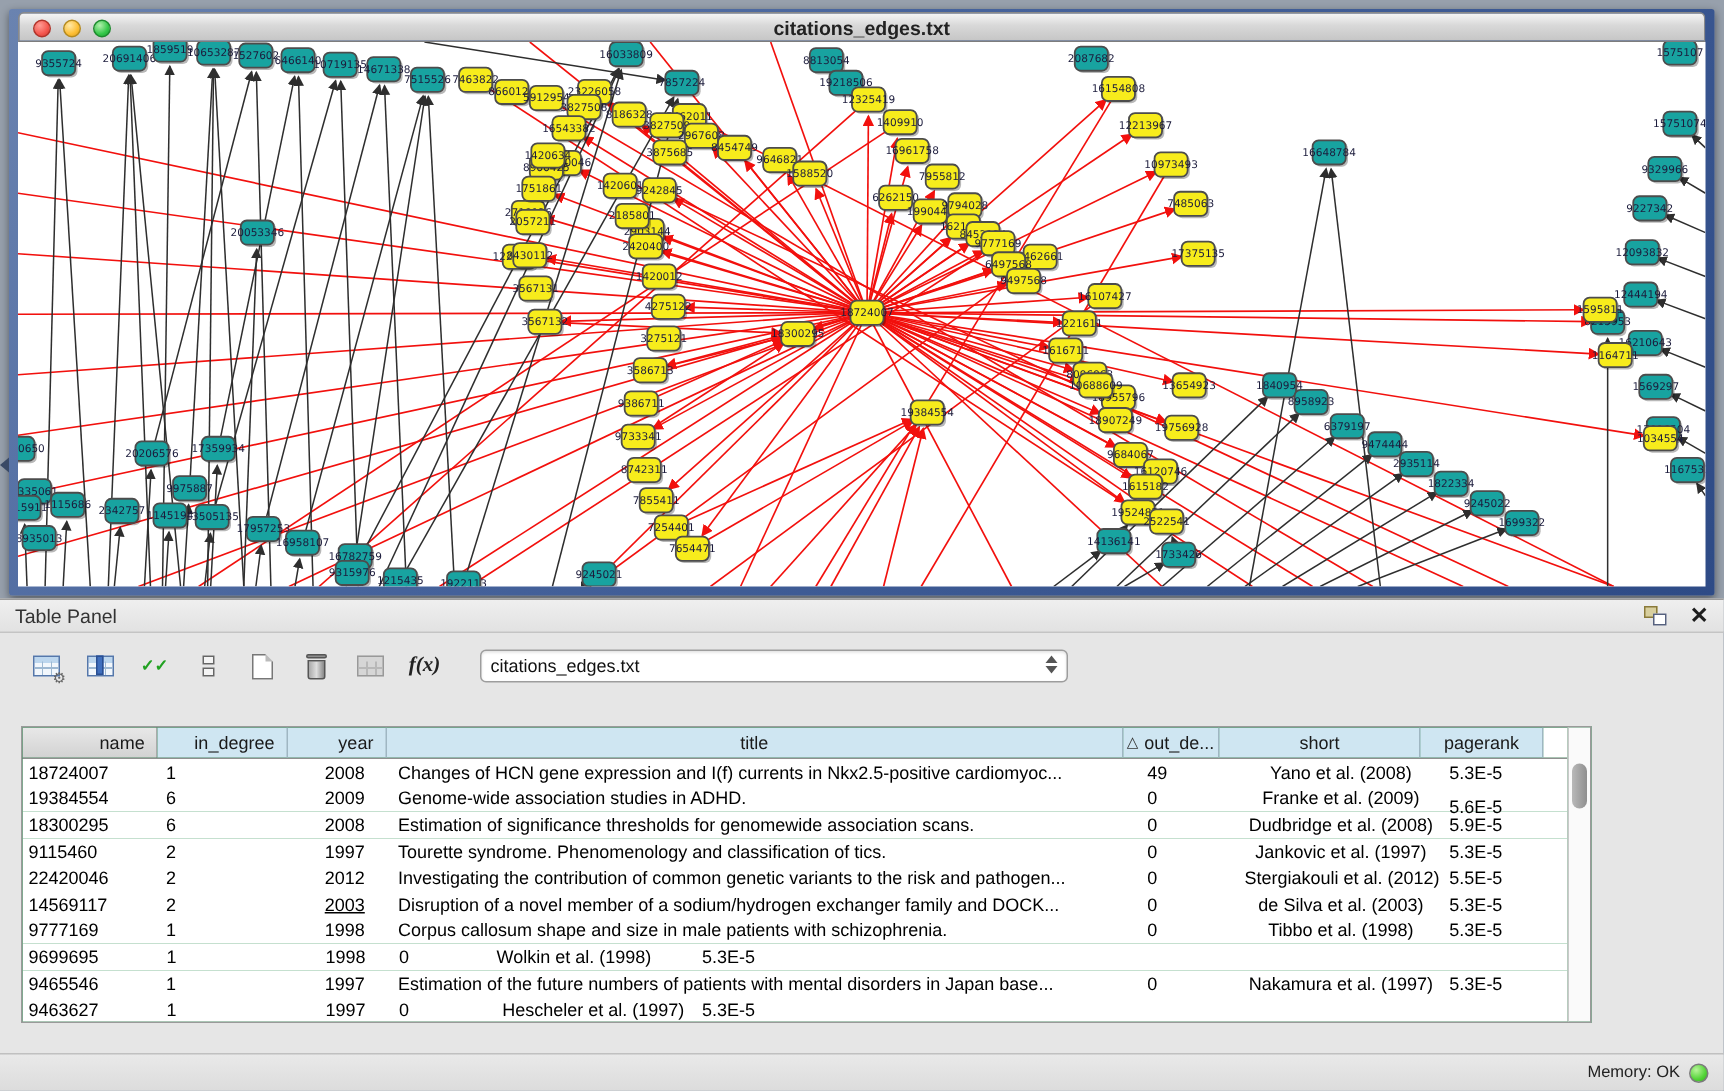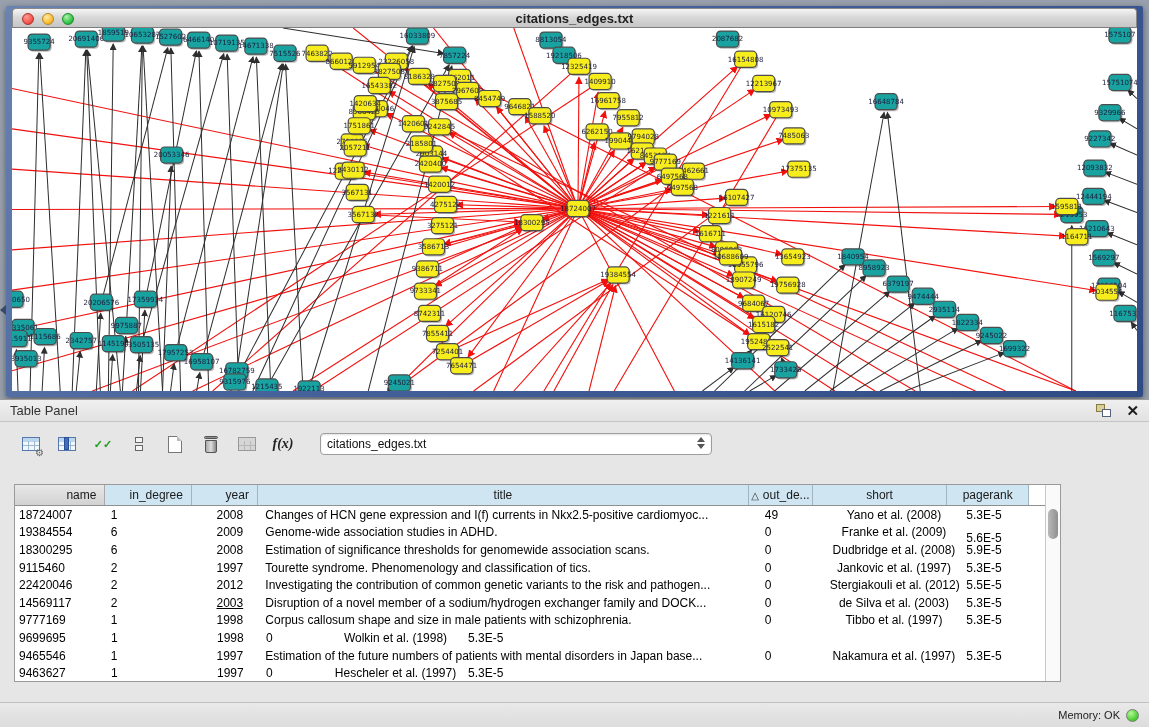--- a/index.html
+++ b/index.html
@@ -799,29 +799,29 @@
             <div class="t-cell" style="width: 65px;">0</div>
             <div class="t-cell" style="width: 137px; text-align: center;">de Silva et al. (2003)</div>
             <div class="t-cell" style="width: 83px;">5.3E-5</div>
           </div>
           <div class="t-row">
             <div class="t-cell" style="width: 92px;">9777169</div>
             <div class="t-cell" style="width: 88px;">1</div>
             <div class="t-cell" style="width: 67px; padding-left: 22px;">1998</div>
             <div class="t-cell" style="width: 501px;">Corpus callosum shape and size in male patients with schizophrenia.</div>
             <div class="t-cell" style="width: 65px;">0</div>
-            <div class="t-cell" style="width: 137px; text-align: center;">Tibbo et al. (1997)</div>
+            <div class="t-cell" style="width: 137px; text-align: center;">Tibbo et al. (1998)</div>
             <div class="t-cell" style="width: 83px;">5.3E-5</div>
           </div>
           <div class="t-row">
             <div class="t-cell" style="width: 92px;">9699695</div>
             <div class="t-cell" style="width: 88px;">1</div>
             <div class="t-cell" style="width: 67px; padding-left: 22px;">1998</div>
             <div class="t-cell" style="width: 65px;">0</div>
-            <div class="t-cell" style="width: 137px; text-align: center;">Wolkin et al. (1998)</div>
+            <div class="t-cell" style="width: 137px; text-align: left;">Wolkin et al. (1998)</div>
             <div class="t-cell" style="width: 83px;">5.3E-5</div>
           </div>
           <div class="t-row">
             <div class="t-cell" style="width: 92px;">9465546</div>
             <div class="t-cell" style="width: 88px;">1</div>
             <div class="t-cell" style="width: 67px; padding-left: 22px;">1997</div>
             <div class="t-cell" style="width: 501px;">Estimation of the future numbers of patients with mental disorders in Japan base...</div>
             <div class="t-cell" style="width: 65px;">0</div>
             <div class="t-cell" style="width: 137px; text-align: center;">Nakamura et al. (1997)</div>
             <div class="t-cell" style="width: 83px;">5.3E-5</div>

